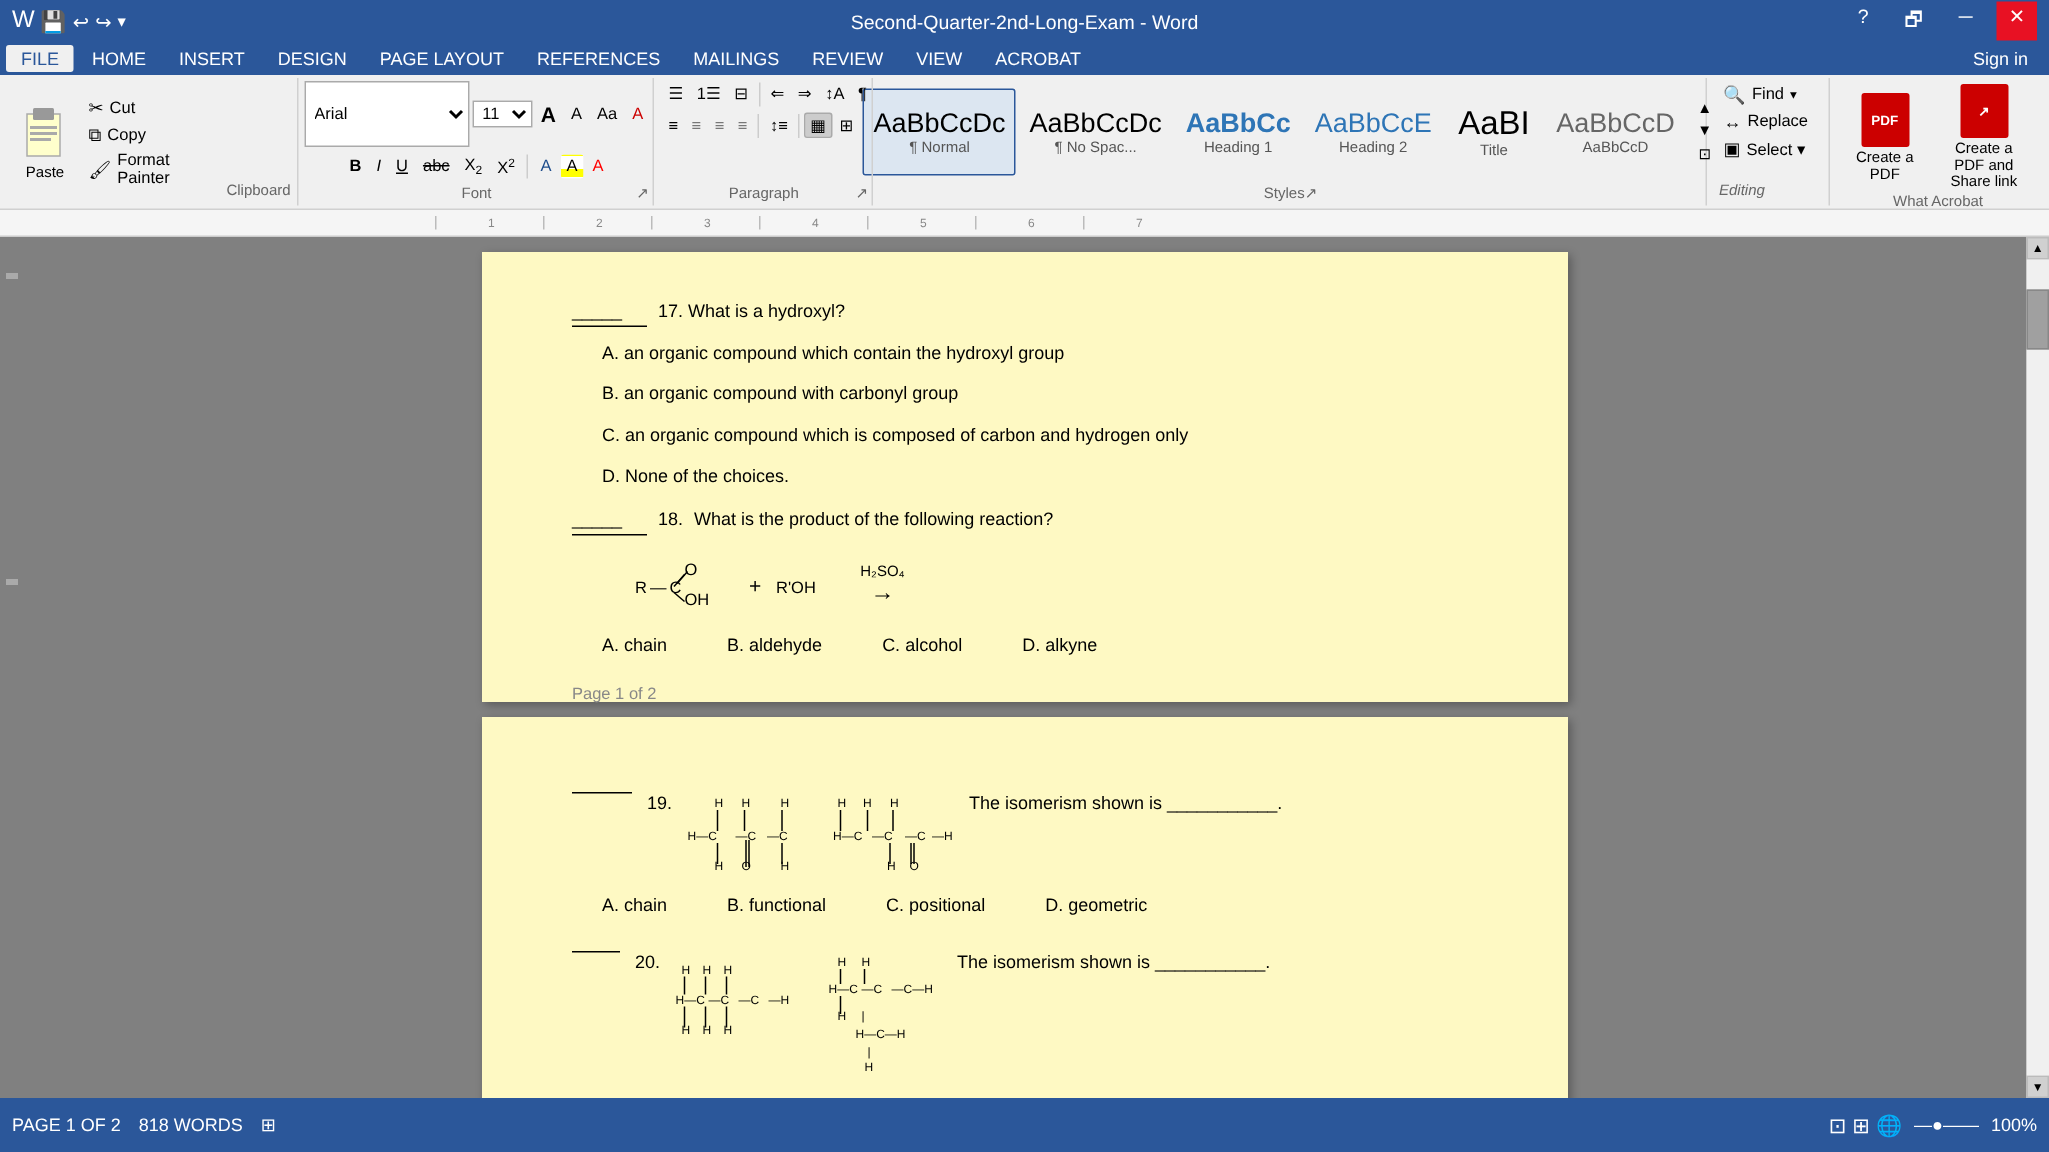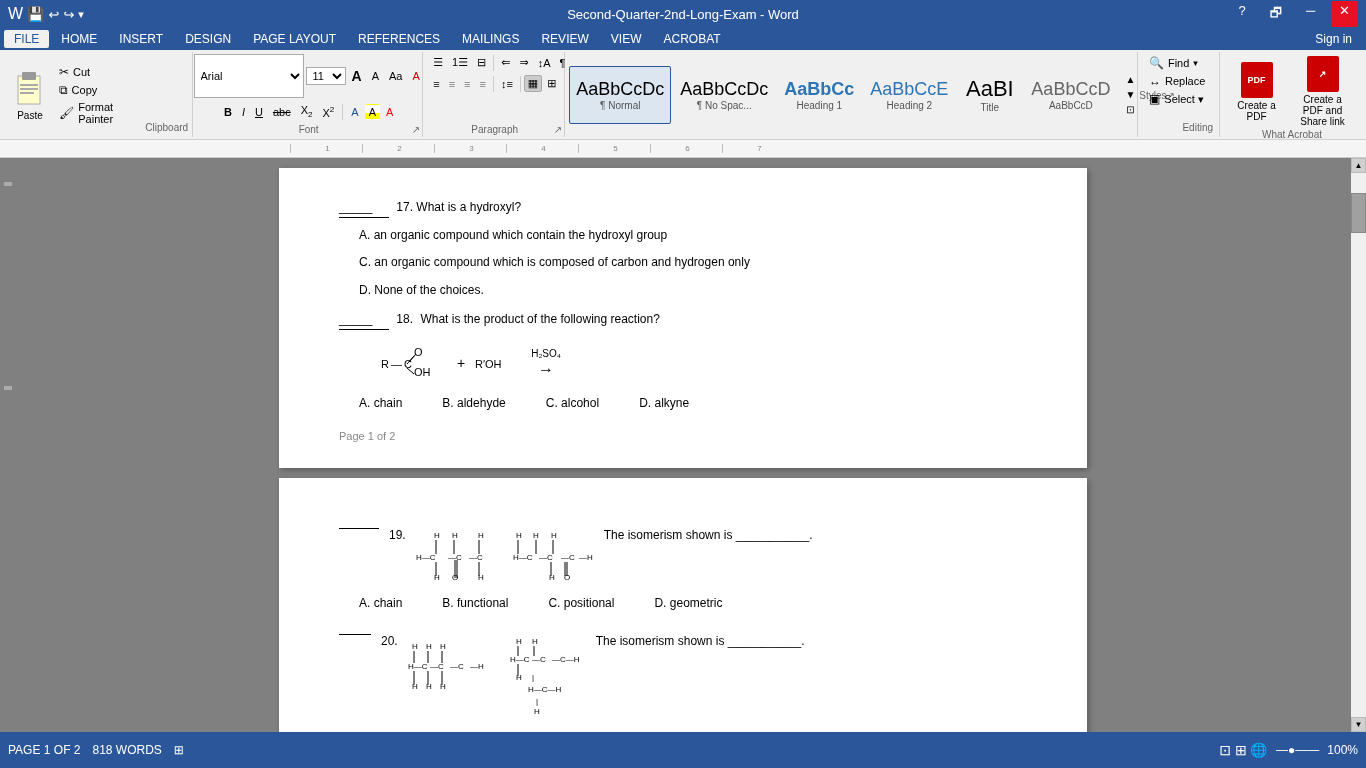--- a/index.html
+++ b/index.html
@@ -135,24 +135,25 @@
       cursor: pointer;
       border-radius: 2px;
     }
     .bold { font-weight: bold; }
     .italic { font-style: italic; }
     .underline { text-decoration: underline; }
 
     
     .styles-group {
       display: flex;
-      flex-direction: row;
+      flex-direction: column;
       border-right: 1px solid #d0d0d0;
       padding: 2px;
       min-width: 420px;
+      align-items: center;
     }
     .styles-row {
       display: flex;
       align-items: center;
       gap: 2px;
       flex: 1;
     }
     .style-item {
       display: flex;
       flex-direction: column;
@@ -178,21 +179,21 @@
     }
     .editing-btn {
       display: flex;
       align-items: center;
       gap: 4px;
       cursor: pointer;
       font-size: 11px;
       padding: 2px 3px;
       border-radius: 2px;
     }
-    .editing-label { font-size: 10px; color: #666; margin-top: auto; padding-bottom: 2px; text-align: right; }
+    .editing-label { font-size: 10px; color: #666; margin-top: auto; padding-bottom: 2px; text-align: left; font-style: italic; }
 
     
     .adobe-group {
       display: flex;
       flex-direction: column;
       padding: 2px 6px;
       min-width: 140px;
     }
     .adobe-row { display: flex; gap: 4px; align-items: center; }
     .adobe-btn {
@@ -255,22 +256,22 @@
       overflow-y: auto;
       padding: 10px 20px;
       display: flex;
       flex-direction: column;
       gap: 10px;
       align-items: center;
     }
 
     
     .page {
-      background: #ffffff;
-      width: 808px;
+      background: #fef9c3;
+      width: 724px;
       min-height: 300px;
       box-shadow: 2px 2px 6px rgba(0,0,0,0.3);
       padding: 30px 60px;
       position: relative;
       font-family: Arial, sans-serif;
       font-size: 12px;
     }
 
     
     .question-line {
@@ -589,20 +590,23 @@
   <div class="page-container">
 
     <div class="page">
 
       <div class="question-line">
         <span style="display:inline-block;width:50px;border-bottom:1px solid black;margin-right:4px;">_____</span>
         <span>17. What is a hydroxyl?</span>
       </div>
       <div class="question-line">
         <span style="margin-left:20px;">A. an organic compound which contain the hydroxyl group</span>
+      </div>
+      <div class="question-line">
+        <span style="margin-left:20px;">B. an organic compound with carbonyl group</span>
       </div>
       <div class="question-line">
         <span style="margin-left:20px;">C. an organic compound which is composed of carbon and hydrogen only</span>
       </div>
       <div class="question-line">
         <span style="margin-left:20px;">D. None of the choices.</span>
       </div>
 
       <div class="question-line" style="margin-top:10px;">
         <span style="display:inline-block;width:50px;border-bottom:1px solid black;margin-right:4px;">_____</span>

